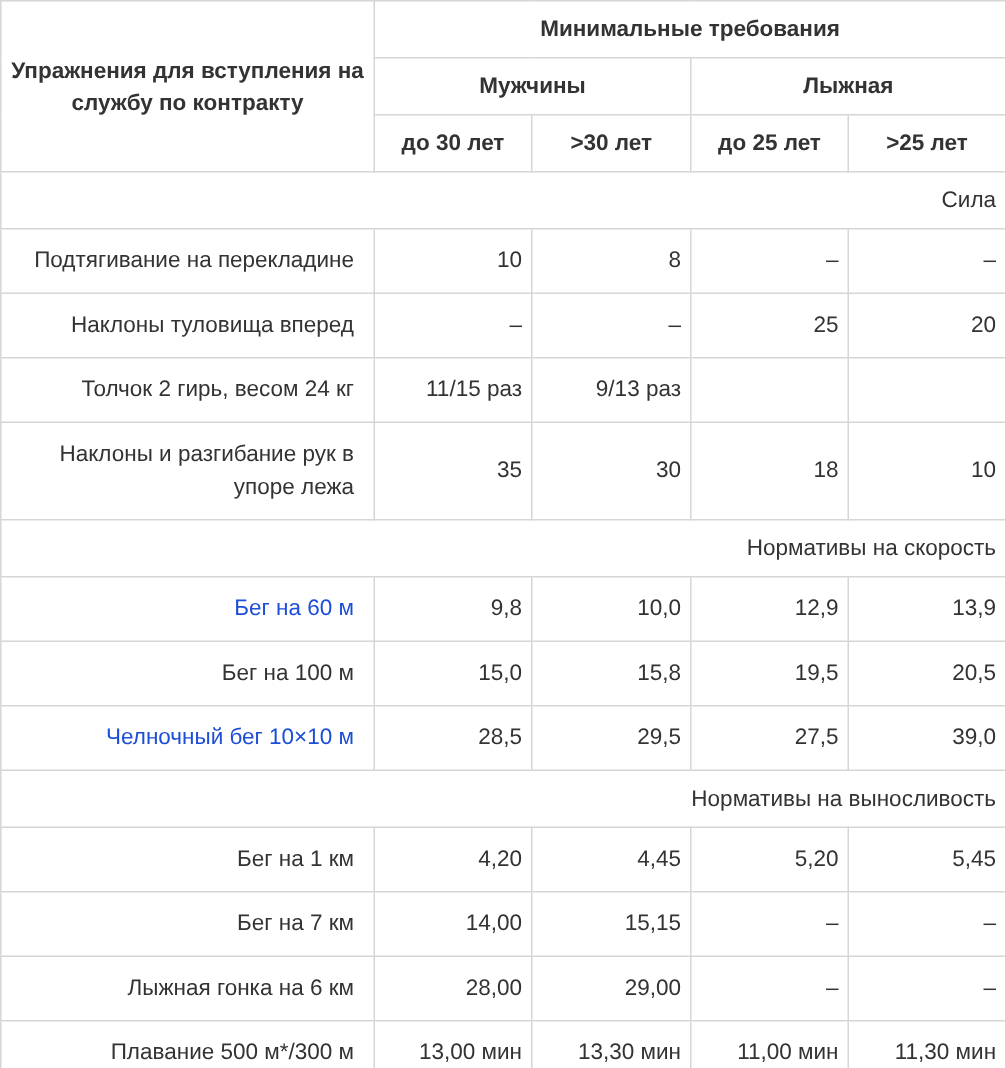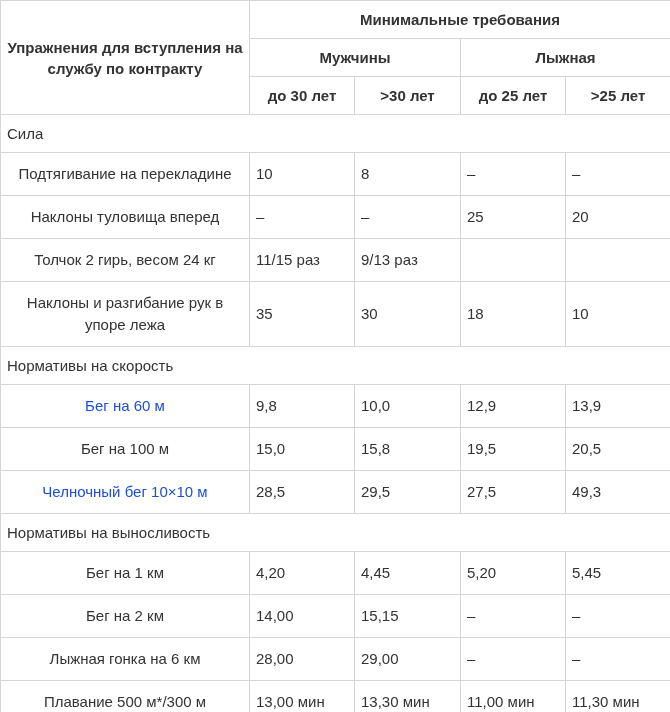--- a/index.html
+++ b/index.html
@@ -27,31 +27,31 @@
     padding: 8px 6px;
     line-height: 21px;
   }
   th.main-header { font-weight: 700; }
   th.corner {
     text-align: left;
     padding: 8px 14px;
     line-height: 23px;
   }
   td.label-cell {
-    text-align: center;
+    text-align: right;
     padding: 10px 13px;
     line-height: 22px;
   }
   td.value-cell {
-    text-align: left;
+    text-align: right;
     padding: 10px 6px;
     line-height: 22px;
   }
   tr.section-row td {
-    text-align: left;
+    text-align: right;
     padding: 8px 6px;
     line-height: 21px;
   }
   .link { color: #1d4ed8; cursor: pointer; }
 </style>
 </head>
 <body>
 
 <table class="req">
   <colgroup>
@@ -124,34 +124,34 @@
         <td class="value-cell">15,0</td>
         <td class="value-cell">15,8</td>
         <td class="value-cell">19,5</td>
         <td class="value-cell">20,5</td>
       </tr>
       <tr>
         <td class="label-cell link">Челночный бег 10×10 м</td>
         <td class="value-cell">28,5</td>
         <td class="value-cell">29,5</td>
         <td class="value-cell">27,5</td>
-        <td class="value-cell">49,3</td>
+        <td class="value-cell">39,0</td>
       </tr>
       <tr class="section-row">
         <td colspan="5">Нормативы на выносливость</td>
       </tr>
       <tr>
         <td class="label-cell">Бег на 1 км</td>
         <td class="value-cell">4,20</td>
         <td class="value-cell">4,45</td>
         <td class="value-cell">5,20</td>
         <td class="value-cell">5,45</td>
       </tr>
       <tr>
-        <td class="label-cell">Бег на 2 км</td>
+        <td class="label-cell">Бег на 7 км</td>
         <td class="value-cell">14,00</td>
         <td class="value-cell">15,15</td>
         <td class="value-cell">–</td>
         <td class="value-cell">–</td>
       </tr>
       <tr>
         <td class="label-cell">Лыжная гонка на 6 км</td>
         <td class="value-cell">28,00</td>
         <td class="value-cell">29,00</td>
         <td class="value-cell">–</td>

